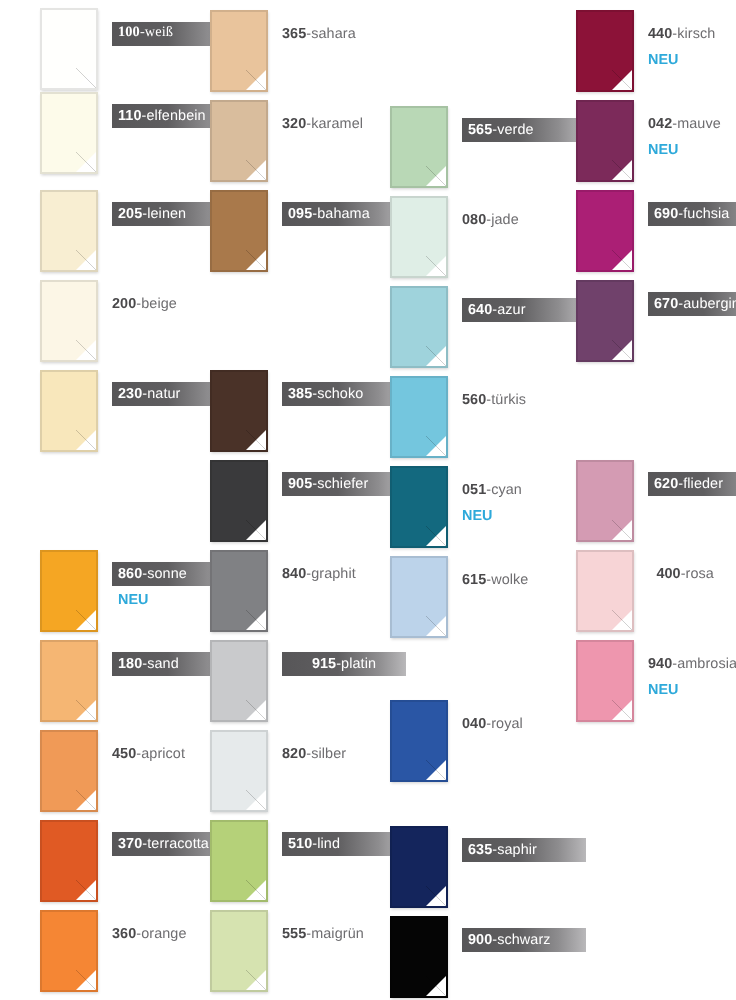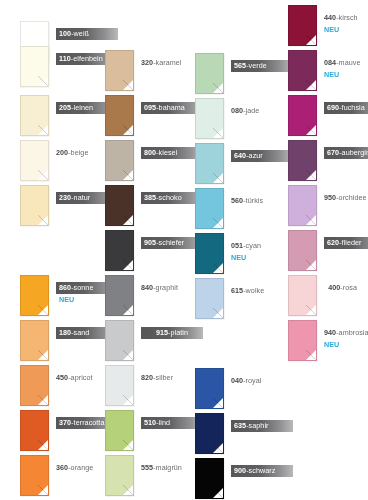--- a/index.html
+++ b/index.html
@@ -118,21 +118,21 @@
     margin-top: 1px;
     padding-left: 3px;
   }
   .label-wrap.plainwrap .neu { padding-left: 0; }
 </style>
 </head>
 <body>
 
 <div id="chart">
   <div class="column col-0">
-      <div class="swatch-row" style="top: 19px;">
+      <div class="swatch-row" style="top: 2px; font-family: Liberation Serif, serif;">
         <div class="card" style="background: rgb(255, 255, 253);">
           <div class="fold"></div>
           <div class="fold-edge"></div>
         </div>
         <div class="label-wrap"><div class="label hl"><span class="code">100</span><span class="name">-weiß</span></div></div>
       </div>
       <div class="swatch-row" style="top: 44px;">
         <div class="card" style="background: rgb(253, 251, 234);">
           <div class="fold"></div>
           <div class="fold-edge"></div>
@@ -190,40 +190,40 @@
       </div>
       <div class="swatch-row" style="top: 453px;">
         <div class="card" style="background: rgb(245, 134, 52);">
           <div class="fold"></div>
           <div class="fold-edge"></div>
         </div>
         <div class="label-wrap plainwrap"><div class="label plain"><span class="code">360</span><span class="name">-orange</span></div></div>
       </div>
     </div>
   <div class="column col-1">
+      <div class="swatch-row" style="top: 3px;">
+        <div class="card" style="background: rgb(233, 196, 156);">
+          <div class="fold"></div>
+          <div class="fold-edge"></div>
+        </div>
+        <div class="label-wrap plainwrap"><div class="label plain"><span class="code">365</span><span class="name">-sahara</span></div></div>
+      </div>
       <div class="swatch-row" style="top: 48px;">
         <div class="card" style="background: rgb(217, 189, 157);">
           <div class="fold"></div>
           <div class="fold-edge"></div>
         </div>
         <div class="label-wrap plainwrap"><div class="label plain"><span class="code">320</span><span class="name">-karamel</span></div></div>
       </div>
       <div class="swatch-row" style="top: 93px;">
         <div class="card" style="background: rgb(169, 121, 75);">
           <div class="fold"></div>
           <div class="fold-edge"></div>
         </div>
         <div class="label-wrap"><div class="label hl"><span class="code">095</span><span class="name">-bahama</span></div></div>
-      </div>
-      <div class="swatch-row" style="top: 138px;">
-        <div class="card" style="background: rgb(189, 180, 166);">
-          <div class="fold"></div>
-          <div class="fold-edge"></div>
-        </div>
-        <div class="label-wrap"><div class="label hl"><span class="code">800</span><span class="name">-kiesel</span></div></div>
       </div>
       <div class="swatch-row" style="top: 183px;">
         <div class="card" style="background: rgb(74, 50, 40);">
           <div class="fold"></div>
           <div class="fold-edge"></div>
         </div>
         <div class="label-wrap"><div class="label hl"><span class="code">385</span><span class="name">-schoko</span></div></div>
       </div>
       <div class="swatch-row" style="top: 228px;">
         <div class="card" style="background: rgb(58, 58, 60);">
@@ -304,21 +304,21 @@
         </div>
         <div class="label-wrap plainwrap"><div class="label plain"><span class="code">051</span><span class="name">-cyan</span></div><span class="neu">NEU</span></div>
       </div>
       <div class="swatch-row" style="top: 228px;">
         <div class="card" style="background: rgb(188, 211, 234);">
           <div class="fold"></div>
           <div class="fold-edge"></div>
         </div>
         <div class="label-wrap plainwrap"><div class="label plain"><span class="code">615</span><span class="name">-wolke</span></div></div>
       </div>
-      <div class="swatch-row" style="top: 318px;">
+      <div class="swatch-row" style="top: 300px;">
         <div class="card" style="background: rgb(42, 86, 165);">
           <div class="fold"></div>
           <div class="fold-edge"></div>
         </div>
         <div class="label-wrap plainwrap"><div class="label plain"><span class="code">040</span><span class="name">-royal</span></div></div>
       </div>
       <div class="swatch-row" style="top: 363px;">
         <div class="card" style="background: rgb(20, 37, 92);">
           <div class="fold"></div>
           <div class="fold-edge"></div>
@@ -346,43 +346,36 @@
           <div class="fold"></div>
           <div class="fold-edge"></div>
         </div>
         <div class="label-wrap plainwrap"><div class="label plain"><span class="code">440</span><span class="name">-kirsch</span></div><span class="neu">NEU</span></div>
       </div>
       <div class="swatch-row" style="top: 48px;">
         <div class="card" style="background: rgb(124, 42, 90);">
           <div class="fold"></div>
           <div class="fold-edge"></div>
         </div>
-        <div class="label-wrap plainwrap"><div class="label plain"><span class="code">084</span><span class="name">-mauve</span></div><span class="neu">NEU</span></div>
+        <div class="label-wrap plainwrap"><div class="label plain"><span class="code">042</span><span class="name">-mauve</span></div><span class="neu">NEU</span></div>
       </div>
       <div class="swatch-row" style="top: 93px;">
         <div class="card" style="background: rgb(171, 31, 117);">
           <div class="fold"></div>
           <div class="fold-edge"></div>
         </div>
         <div class="label-wrap"><div class="label hl"><span class="code">690</span><span class="name">-fuchsia</span></div></div>
       </div>
       <div class="swatch-row" style="top: 138px;">
         <div class="card" style="background: rgb(112, 65, 107);">
           <div class="fold"></div>
           <div class="fold-edge"></div>
         </div>
         <div class="label-wrap"><div class="label hl"><span class="code">670</span><span class="name">-aubergine</span></div></div>
       </div>
-      <div class="swatch-row" style="top: 183px;">
-        <div class="card" style="background: rgb(207, 176, 221);">
-          <div class="fold"></div>
-          <div class="fold-edge"></div>
-        </div>
-        <div class="label-wrap plainwrap"><div class="label plain"><span class="code">950</span><span class="name">-orchidee</span></div></div>
-      </div>
       <div class="swatch-row" style="top: 228px;">
         <div class="card" style="background: rgb(212, 155, 179);">
           <div class="fold"></div>
           <div class="fold-edge"></div>
         </div>
         <div class="label-wrap"><div class="label hl"><span class="code">620</span><span class="name">-flieder</span></div></div>
       </div>
       <div class="swatch-row" style="top: 273px; text-align: right;">
         <div class="card" style="background: rgb(247, 212, 214);">
           <div class="fold"></div>

